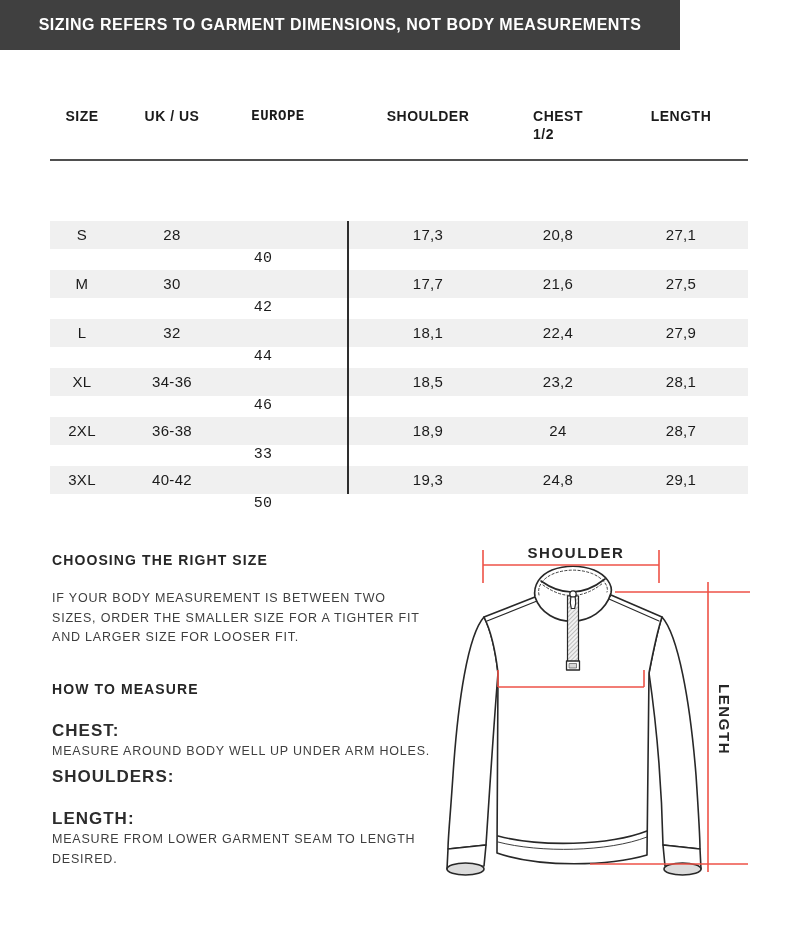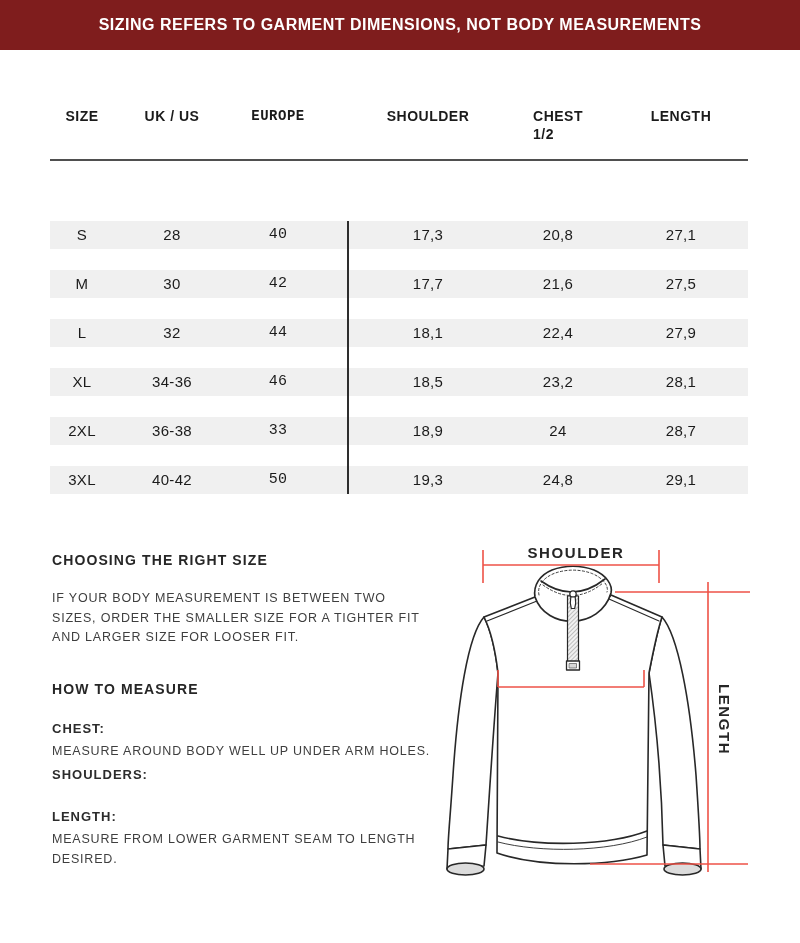--- a/index.html
+++ b/index.html
@@ -1,40 +1,40 @@
 <!DOCTYPE html>
 <html><head>
 <meta charset="utf-8">
 <style>
   html,body{margin:0;padding:0;background:#fff;}
   #page{position:relative;width:800px;height:943px;background:#ffffff;overflow:hidden;
         font-family:"Liberation Sans","DejaVu Sans",sans-serif;}
 
   
-  .banner{position:absolute;left:0;top:0;width:800px;height:50px;background:#7f1d1d;
+  .banner{position:absolute;left:0;top:0;width:680px;height:50px;background:#404040;
           display:flex;align-items:center;justify-content:center;}
   .banner span{color:#ffffff;font-weight:bold;font-size:16px;letter-spacing:.5px;}
 
   
   .hcell{position:absolute;top:107px;transform:translateX(-50%);font-weight:bold;font-size:14px;
          color:#1b1b1b;letter-spacing:.5px;white-space:pre-line;line-height:18px;}
   .rule{position:absolute;left:50px;top:159px;width:698px;height:2px;background:#4f4f4f;}
   .row{position:absolute;left:50px;width:698px;height:28px;background:#f0f0f0;}
   .cell{position:absolute;transform:translateX(-50%);top:0;line-height:28px;font-size:15px;
         color:#1b1b1b;white-space:nowrap;letter-spacing:.3px;}
   .c0{left:82px;}.c1{left:172px;}.c2{left:278px;font-family:Liberation Mono, monospace;}.c3{left:428px;}.c4{left:558px;}.c5{left:681px;}
-  .row .c0{left:32px;}.row .c1{left:122px;}.row .c2{left:228px;}.row .c3{left:378px;}
+  .row .c0{left:32px;}.row .c1{left:122px;}.row .c2{left:213px;margin-top:24px;}.row .c3{left:378px;}
   .row .c4{left:508px;}.row .c5{left:631px;}
   .tdivider{position:absolute;left:347px;top:221px;width:1.5px;height:273px;background:#2e2e2e;}
 
   
   .sect-h{position:absolute;left:52px;font-size:14px;font-weight:bold;letter-spacing:1.1px;color:#262626;}
   .body-p{position:absolute;left:52px;font-size:12.5px;letter-spacing:.8px;line-height:19.5px;
           color:#3e3e3e;white-space:pre-line;}
-  .m-label{position:absolute;left:52px;font-size:13px;font-weight:bold;letter-spacing:1px;color:#2c2c2c;}
+  .m-label{position:absolute;left:52px;font-size:17px;font-weight:bold;letter-spacing:1px;color:#2c2c2c;}
 
   
   .diag-label{position:absolute;transform:translateX(-50%);font-size:15px;font-weight:bold;
               letter-spacing:1.6px;color:#262626;white-space:nowrap;}
   .diag-label-v{position:absolute;writing-mode:vertical-rl;font-size:15px;font-weight:bold;
                 letter-spacing:1.6px;color:#262626;}
   svg{position:absolute;left:420px;top:535px;}
 </style>
 </head>
 <body>

